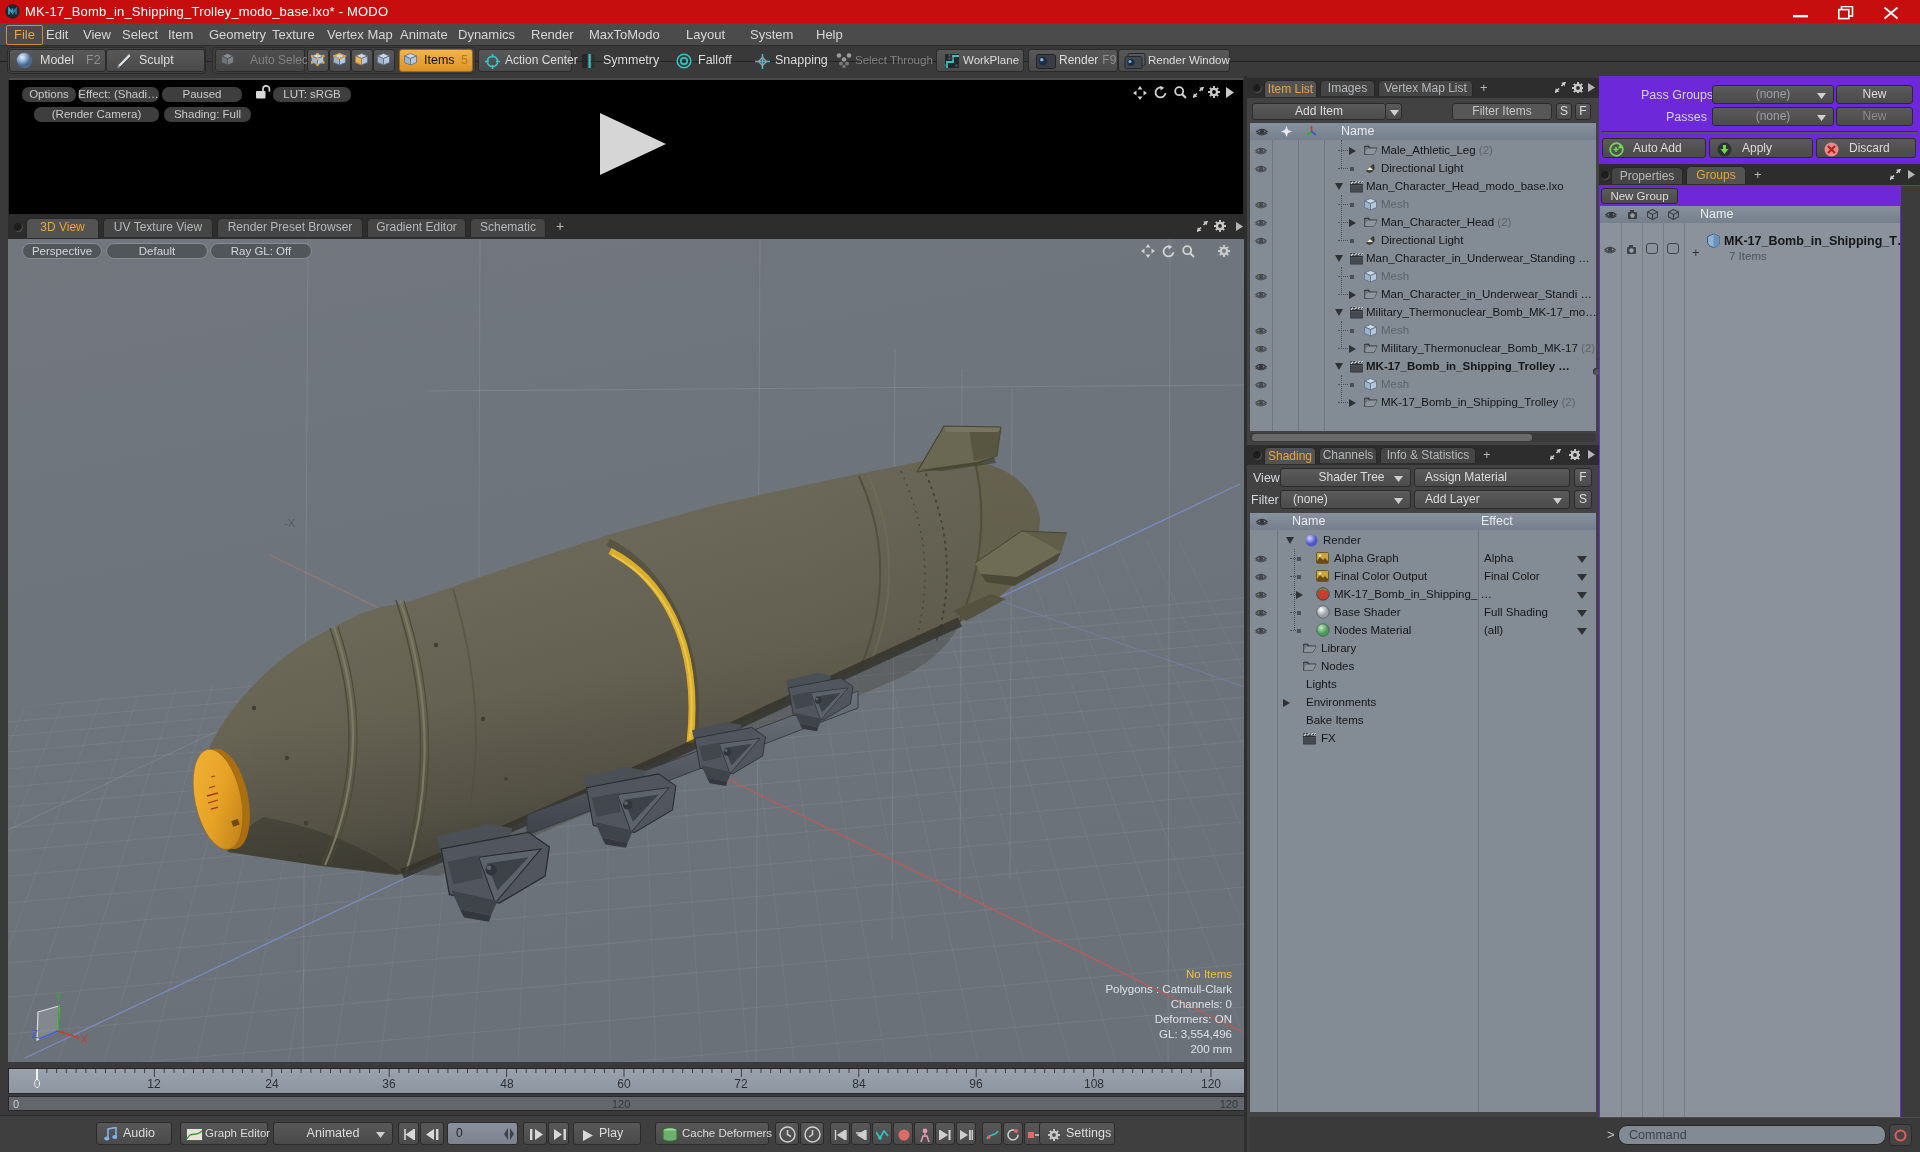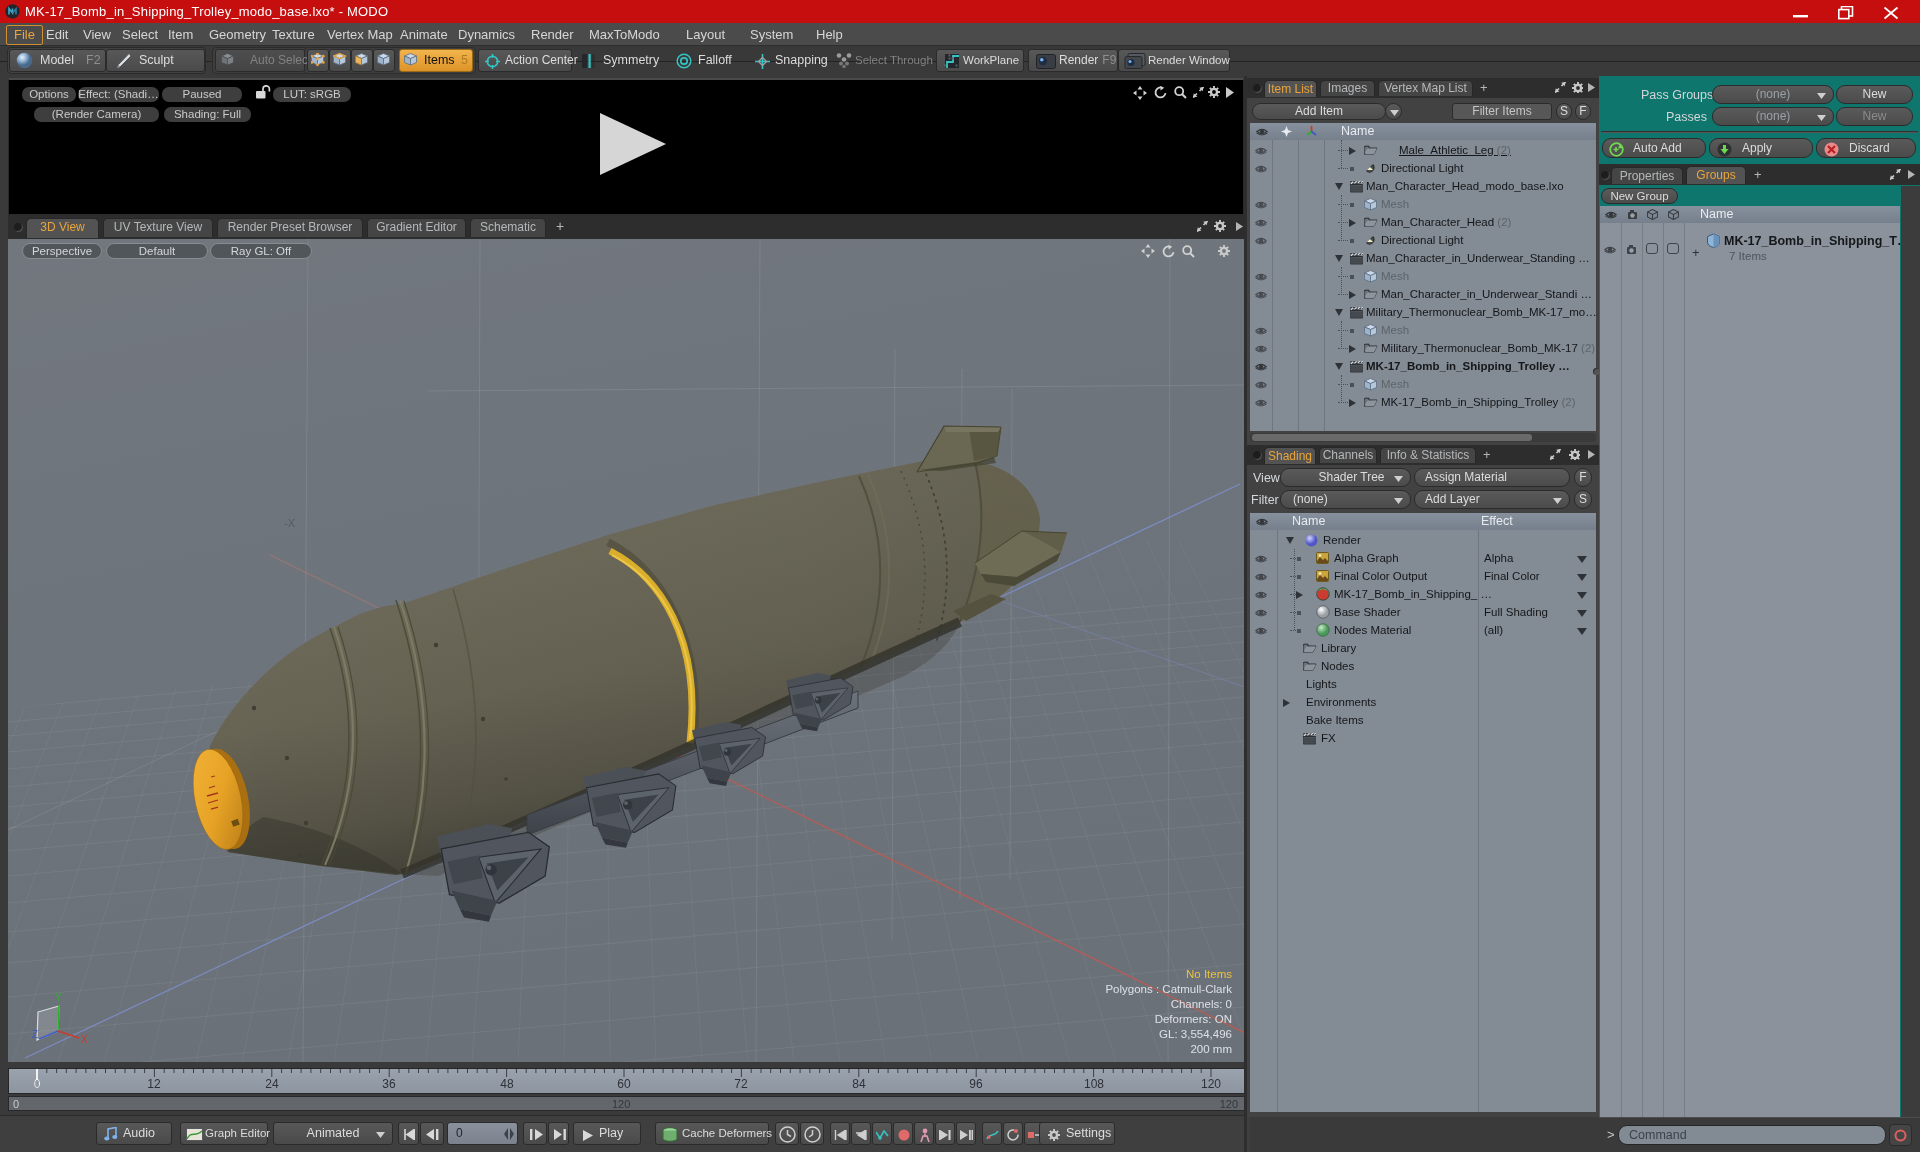--- a/index.html
+++ b/index.html
@@ -27,21 +27,21 @@
 .pbtn{position:absolute;height:15px;background:#3e3e3e;border-radius:7px;color:#c9c9c9;font-size:11.5px;line-height:15px;text-align:center}
 
 .tabbar{background:#2d2d2d}
 .tab{position:absolute;top:3px;height:19px;background:#454545;border:1px solid #272727;border-bottom:none;border-radius:5px 5px 0 0;color:#b5b8ba;font-size:12px;line-height:17px;text-align:center}
 .tab.sel{background:#535353;color:#e9a43d;height:20px}
 .tdot{position:absolute;width:9px;height:9px;border-radius:50%;background:#1d1d1d;box-shadow:inset -1px -1px 1px #555}
 
 .vpill{position:absolute;height:16px;background:#51565b;border:1px solid #878c91;border-radius:8px;color:#d4d7da;font-size:11.5px;line-height:14px;text-align:center}
 
 .rpanel{background:#424242}
-.rowbtn{position:absolute;background:linear-gradient(#5a5a5a,#4b4b4b);border:1px solid #2b2b2b;border-radius:9px;color:#dcdcdc;font-size:12px;text-align:center}
+.rowbtn{position:absolute;background:linear-gradient(#5a5a5a,#4b4b4b);border:1px solid #2b2b2b;border-radius:3px;color:#dcdcdc;font-size:12px;text-align:center}
 .field{position:absolute;background:#575757;border:1px solid #2b2b2b;border-radius:3px;color:#c4c4c4;font-size:12px;text-align:center}
 .treehead{position:absolute;background:linear-gradient(#87919d,#76808c);color:#e8ebef;font-size:12.5px}
 .treebody{position:absolute;background:#838b94;color:#15171a;font-size:11.5px}
 .trow{position:absolute;left:0;width:100%;height:18px;line-height:18px;white-space:nowrap}
 .cnt{color:#5c646c;font-weight:normal}
 .treebody span{white-space:nowrap}
 svg{display:block}
 svg text{font-family:"Liberation Sans",sans-serif}
 </style>
 </head>
@@ -901,21 +901,21 @@
 <svg class="abs" style="left:5px;top:5px;opacity:0.75" width="12" height="9">
             <use href="#eye"></use>
           </svg>
 <div class="abs" style="left:88px;top:9px;width:10px;height:1px;border-top:1px dotted #4a5058"></div>
 <svg class="abs" style="left:99px;top:6px" width="7" height="8">
             <path d="M0,0 L7,4 L0,8 Z" fill="#2e3237"></path>
           </svg>
 <svg class="abs" style="left:114px;top:3px" width="14" height="12">
             <use href="#folder"></use>
           </svg>
-<span class="abs" style="left:149px;text-decoration:underline;">Male_Athletic_Leg <span class="cnt">(2)</span></span>
+<span class="abs" style="left:131px;">Male_Athletic_Leg <span class="cnt">(2)</span></span>
 </div>
 <div class="trow" style="top:19px">
 <svg class="abs" style="left:5px;top:5px;opacity:0.75" width="12" height="9">
             <use href="#eye"></use>
           </svg>
 <div class="abs" style="left:88px;top:9px;width:10px;height:1px;border-top:1px dotted #4a5058"></div>
 <div class="abs" style="left:100px;top:8px;width:4px;height:4px;background:#4a5058"></div>
 <svg class="abs" style="left:114px;top:3px" width="11" height="11">
             <use href="#lightic"></use>
           </svg>
@@ -1249,21 +1249,21 @@
 <span class="abs" style="left:56px">Bake Items</span>
 </div>
 <div class="trow" style="top:199px">
 <svg class="abs" style="left:53px;top:4px" width="13" height="12">
             <use href="#clap"></use>
           </svg>
 <span class="abs" style="left:71px">FX</span>
 </div>
 </div>
 </div>
-<div class="abs" style="left:1599px;top:76px;width:321px;height:1041px;background:#0f766e">
+<div class="abs" style="left:1599px;top:76px;width:321px;height:1041px;background:#6d28d9">
 <span class="abs" style="left:42px;top:12px;color:#d2d5d8;font-size:12.5px">Pass Groups</span>
 <div class="rowbtn" style="left:113px;top:9px;width:122px;height:19px;line-height:17px;color:#9aa0a5">(none)<svg class="abs" style="right:7px;top:7px" width="9" height="6">
           <path d="M0,0 L9,0 L4.5,6 Z" fill="#cfcfcf"></path>
         </svg></div>
 <div class="rowbtn" style="left:237px;top:9px;width:77px;height:19px;line-height:17px">New</div>
 <span class="abs" style="left:67px;top:34px;color:#d2d5d8;font-size:12.5px">Passes</span>
 <div class="rowbtn" style="left:113px;top:31px;width:122px;height:19px;line-height:17px;color:#9aa0a5">(none)<svg class="abs" style="right:7px;top:7px" width="9" height="6">
           <path d="M0,0 L9,0 L4.5,6 Z" fill="#cfcfcf"></path>
         </svg></div>
 <div class="rowbtn" style="left:237px;top:31px;width:77px;height:19px;line-height:17px;color:#8b8b8b">New</div>

